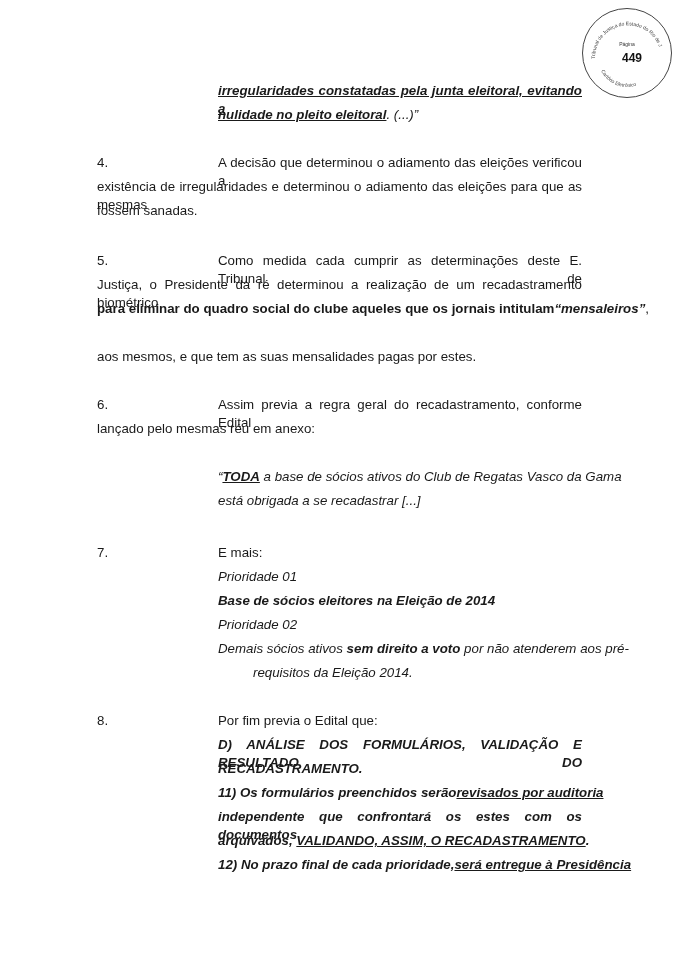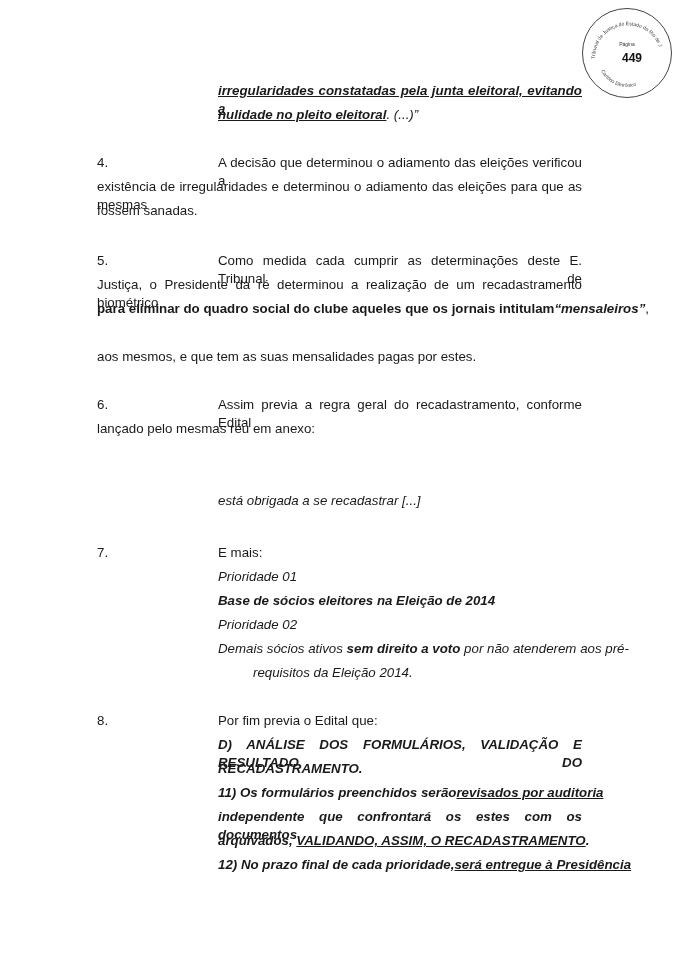--- a/index.html
+++ b/index.html
@@ -58,20 +58,21 @@
   <div class="line just" style="left:97px; top:276px; width:485px;">Justiça, o Presidente da ré determinou a realização de um recadastramento biométrico</div>
   <div class="line" style="left:97px; top:300px; width:485px; display:flex; justify-content:space-between;">
     <span class="b">para eliminar do quadro social do clube aqueles que os jornais intitulam</span>
     <span><span class="b i">“mensaleiros”</span><span>,</span></span>
   </div>
   <div class="line" style="left:97px; top:348px;">aos mesmos, e que tem as suas mensalidades pagas por estes.</div>
 
   <div class="line num" style="top:396px;">6.</div>
   <div class="line just" style="left:218px; top:396px; width:364px;">Assim previa a regra geral do recadastramento, conforme Edital</div>
   <div class="line" style="left:97px; top:420px;">lançado pelo mesmas réu em anexo:</div>
+  <div class="line i" style="left:218px; top:468px;"><span>“</span><span class="b u">TODA</span><span> a base de sócios ativos do Club de Regatas Vasco da Gama</span></div>
   <div class="line i" style="left:218px; top:492px;">está obrigada a se recadastrar [...]</div>
 
   <div class="line num" style="top:544px;">7.</div>
   <div class="line" style="left:218px; top:544px;">E mais:</div>
   <div class="line i" style="left:218px; top:568px;">Prioridade 01</div>
   <div class="line i b" style="left:218px; top:592px;">Base de sócios eleitores na Eleição de 2014</div>
   <div class="line i" style="left:218px; top:616px;">Prioridade 02</div>
   <div class="line i" style="left:218px; top:640px;"><span>Demais sócios ativos </span><span class="b">sem direito a voto</span><span> por não atenderem aos pré-</span></div>
   <div class="line i" style="left:218px; top:664px;margin-left:35px;">requisitos da Eleição 2014.</div>
 

